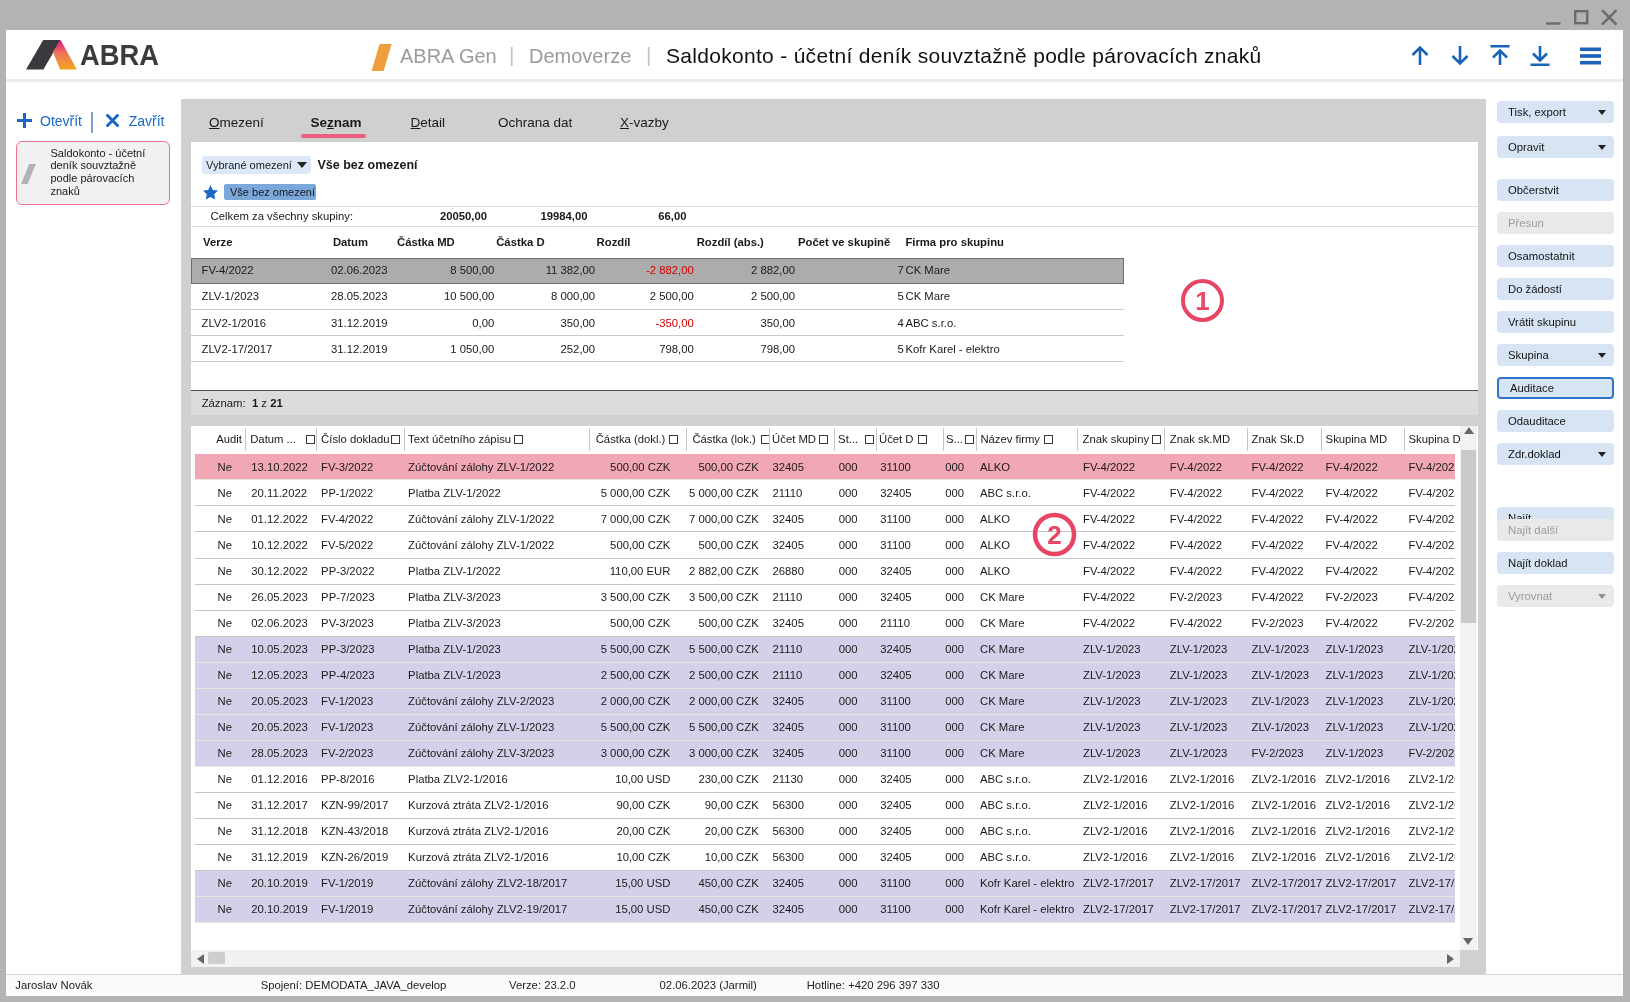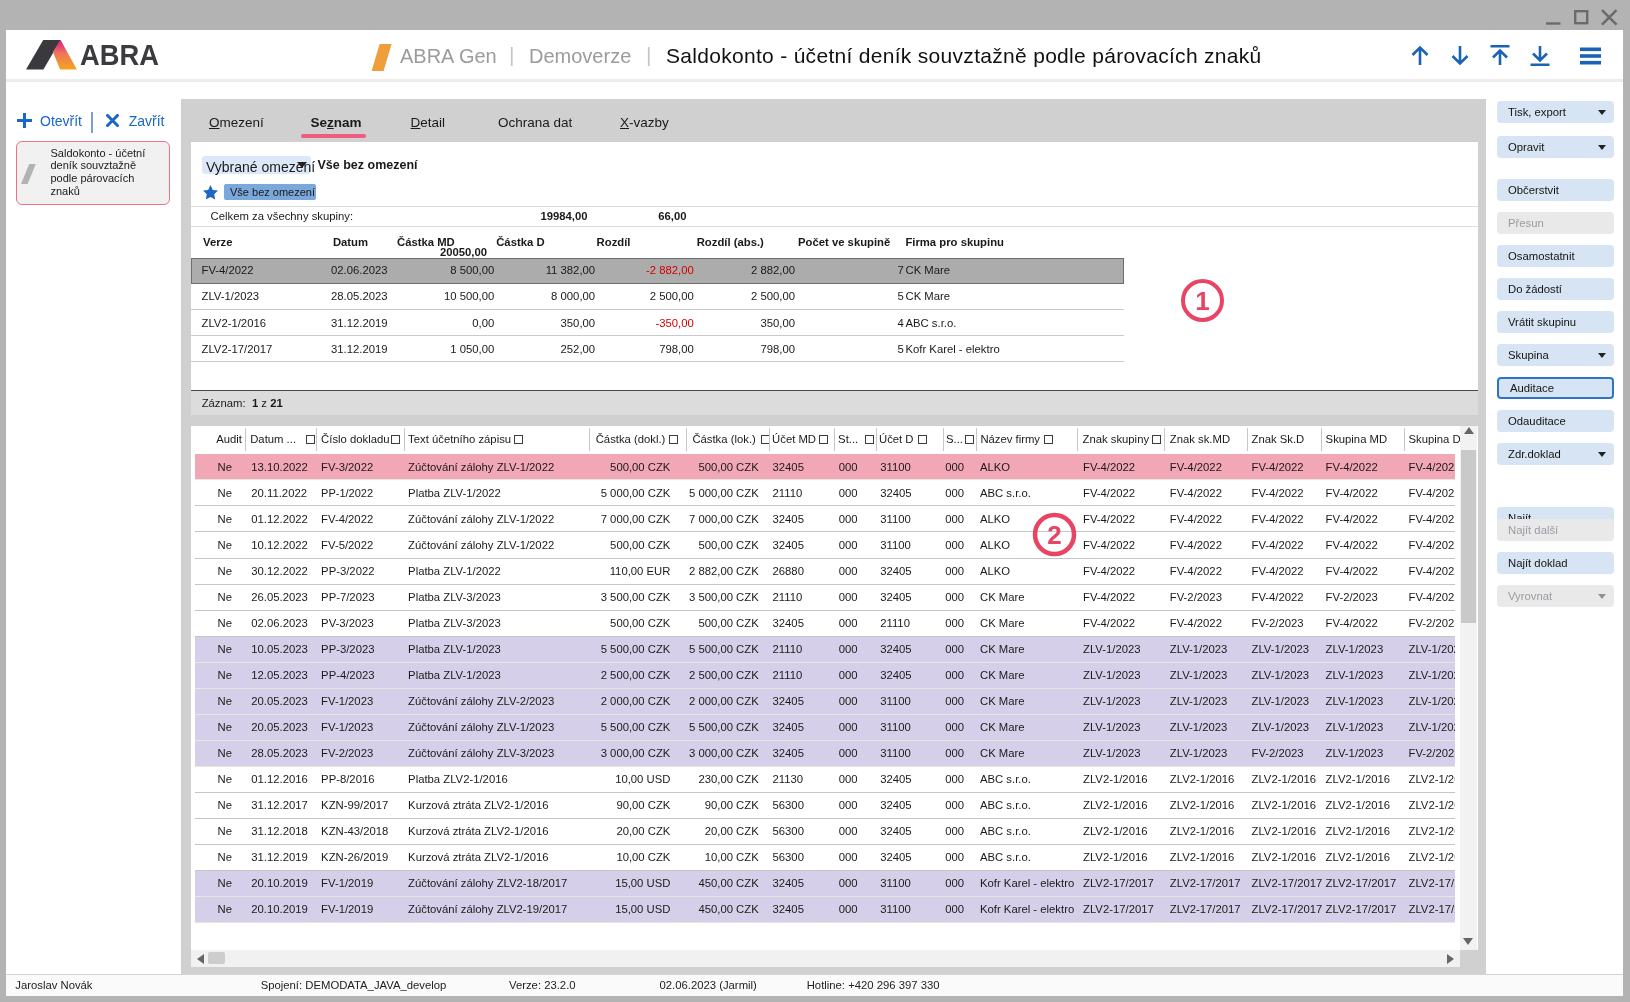--- a/index.html
+++ b/index.html
@@ -77,32 +77,32 @@
 <div class="t" style="left:50.5px;top:146.5px;font-size:11px;line-height:12.7px;white-space:normal;width:118px;">Saldokonto - účetní<br>deník souvztažně<br>podle párovacích<br>znaků</div>
 <div class="a" style="left:181px;top:99px;width:1305px;height:875px;background:#d0d0d0;"></div>
 <div class="t" style="left:209px;top:114.5px;font-size:13.5px;"><u>O</u>mezení</div>
 <div class="t" style="left:310.5px;top:114.5px;font-size:13.5px;font-weight:600;">Se<u>z</u>nam</div>
 <div class="t" style="left:410.6px;top:114.5px;font-size:13.5px;"><u>D</u>etail</div>
 <div class="t" style="left:498px;top:114.5px;font-size:13.5px;">Ochrana dat</div>
 <div class="t" style="left:620px;top:114.5px;font-size:13.5px;"><u>X</u>-vazby</div>
 <div class="a" style="left:301px;top:133.5px;width:64.5px;height:4px;background:#f05c80;border-radius:2px;"></div>
 <div class="a" style="left:190.5px;top:142.3px;width:1287.5px;height:248.2px;background:#ffffff;border-bottom:1.5px solid #4a4a4a;"></div>
 <div class="a" style="left:202px;top:156px;width:109px;height:17.5px;background:#dce8f8;border-radius:3px;"></div>
-<div class="t" style="left:206px;top:158.5px;font-size:14px;">Vybrané omezení</div>
+<div class="t" style="left:206px;top:158.5px;font-size:11px;">Vybrané omezení</div>
 <div class="a" style="left:297px;top:162px;width:0;height:0;border-left:5px solid transparent;border-right:5px solid transparent;border-top:6px solid #222;"></div>
 <div class="t" style="left:317.5px;top:158px;font-size:12.5px;font-weight:bold;">Vše bez omezení</div>
 <svg class="a" style="left:202.5px;top:184.5px;" width="15" height="15" viewBox="0 0 15 15">
 <polygon points="7.5,0 9.8,4.9 15,5.6 11.2,9.2 12.2,14.5 7.5,11.9 2.8,14.5 3.8,9.2 0,5.6 5.2,4.9" fill="#1a67c5"></polygon>
 </svg>
 <div class="a" style="left:223.5px;top:183.5px;width:92px;height:16.8px;background:#7aa8da;border-radius:2px;"></div>
 <div class="t" style="left:230px;top:186px;font-size:11px;">Vše bez omezení</div>
 <div class="a" style="left:190.5px;top:206.2px;width:1287.5px;height:1px;background:#dcdcdc;"></div>
 <div class="a" style="left:190.5px;top:226.4px;width:1287.5px;height:1px;background:#dcdcdc;"></div>
 <div class="t" style="left:210.6px;top:210px;font-size:11.3px;">Celkem za všechny skupiny:</div>
-<div class="t r" style="left:367px;top:210px;font-size:11.3px;width:120px;font-weight:bold;margin-top:36px;">20050,00</div>
+<div class="t r" style="left:367px;top:210px;font-size:11.3px;width:120px;font-weight:bold;">20050,00</div>
 <div class="t r" style="left:467.5px;top:210px;font-size:11.3px;width:120px;font-weight:bold;">19984,00</div>
 <div class="t r" style="left:566.5px;top:210px;font-size:11.3px;width:120px;font-weight:bold;">66,00</div>
 <div class="t" style="left:203px;top:236px;font-size:11.3px;font-weight:bold;">Verze</div>
 <div class="t" style="left:332.9px;top:236px;font-size:11.3px;font-weight:bold;">Datum</div>
 <div class="t" style="left:397px;top:236px;font-size:11.3px;font-weight:bold;">Částka MD</div>
 <div class="t" style="left:496.2px;top:236px;font-size:11.3px;font-weight:bold;">Částka D</div>
 <div class="t" style="left:596.6px;top:236px;font-size:11.3px;font-weight:bold;">Rozdíl</div>
 <div class="t" style="left:696.7px;top:236px;font-size:11.3px;font-weight:bold;">Rozdíl (abs.)</div>
 <div class="t" style="left:798px;top:236px;font-size:11.3px;font-weight:bold;">Počet ve skupině</div>
 <div class="t" style="left:905.4px;top:236px;font-size:11.3px;font-weight:bold;">Firma pro skupinu</div>

